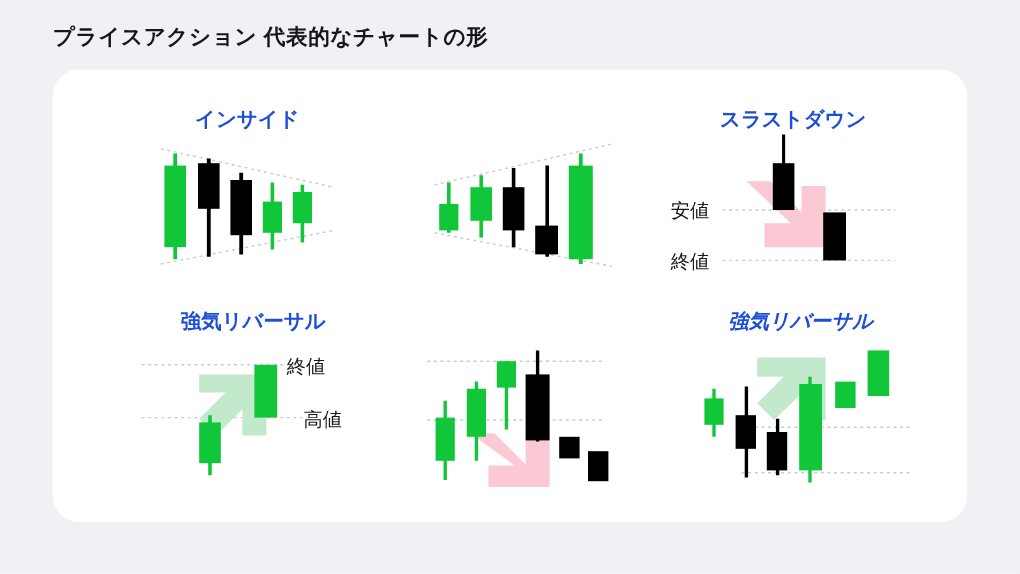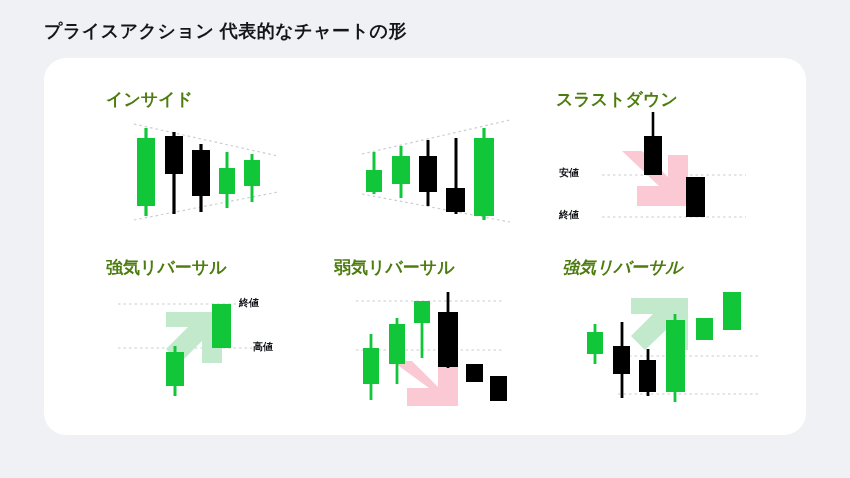--- a/index.html
+++ b/index.html
@@ -16,26 +16,26 @@
     letter-spacing:.5px;white-space:nowrap;
   }
   #card{
     position:absolute;left:44px;top:58px;
     width:762px;height:377px;
     background:#ffffff;border-radius:22px;
   }
   .panel{position:absolute;}
   .panel-title{
     position:absolute;top:0;left:0;width:100%;
-    text-align:left;font-size:17px;font-weight:bold;
-    color:#4d7c0f;white-space:nowrap;
+    text-align:center;font-size:17px;font-weight:bold;
+    color:#1d4ed8;white-space:nowrap;
   }
   .plot{position:absolute;left:0;top:0;width:100%;height:100%;}
   .axis-label{
-    position:absolute;font-size:10px;font-weight:bold;color:#15161a;
+    position:absolute;font-size:16px;font-weight:normal;color:#15161a;
     white-space:nowrap;
     text-align:right;
   }
 </style>
 </head>
 <body>
 
 <div id="page-title">プライスアクション 代表的なチャートの形</div>
 
 <div id="card">
@@ -141,21 +141,20 @@
         <g>
             <rect x="106" y="48" width="19" height="44" fill="#12c63a"></rect>
           </g>
       </g>
     </svg>
     <div class="axis-label" style="left:133px;top:40px;">終値</div>
     <div class="axis-label" style="left:147px;top:84px;">高値</div>
   </div>
 
   <div class="panel" style="left:290px;top:198px;width:210px;height:150px;">
-    <div class="panel-title">弱気リバーサル</div>
     <svg class="plot" viewBox="0 0 210 150">
       <g stroke="#c9ccd4" stroke-width="1.2" stroke-dasharray="2.5 3" fill="none">
         <line x1="22" y1="45" x2="170" y2="45"></line>
         <line x1="22" y1="94" x2="170" y2="94"></line>
       </g>
       <path fill="#fac9d4" d="M58 105 L78 105 L104 131 L104 109 L124 109 L124 150 L73 150 L73 132 L95 132 Z"></path>
       <g>
         <g>
             <line x1="37" y1="78" x2="37" y2="144" stroke="#12c63a" stroke-width="2.8"></line>
             <rect x="29" y="92" width="16" height="36" fill="#12c63a"></rect>

